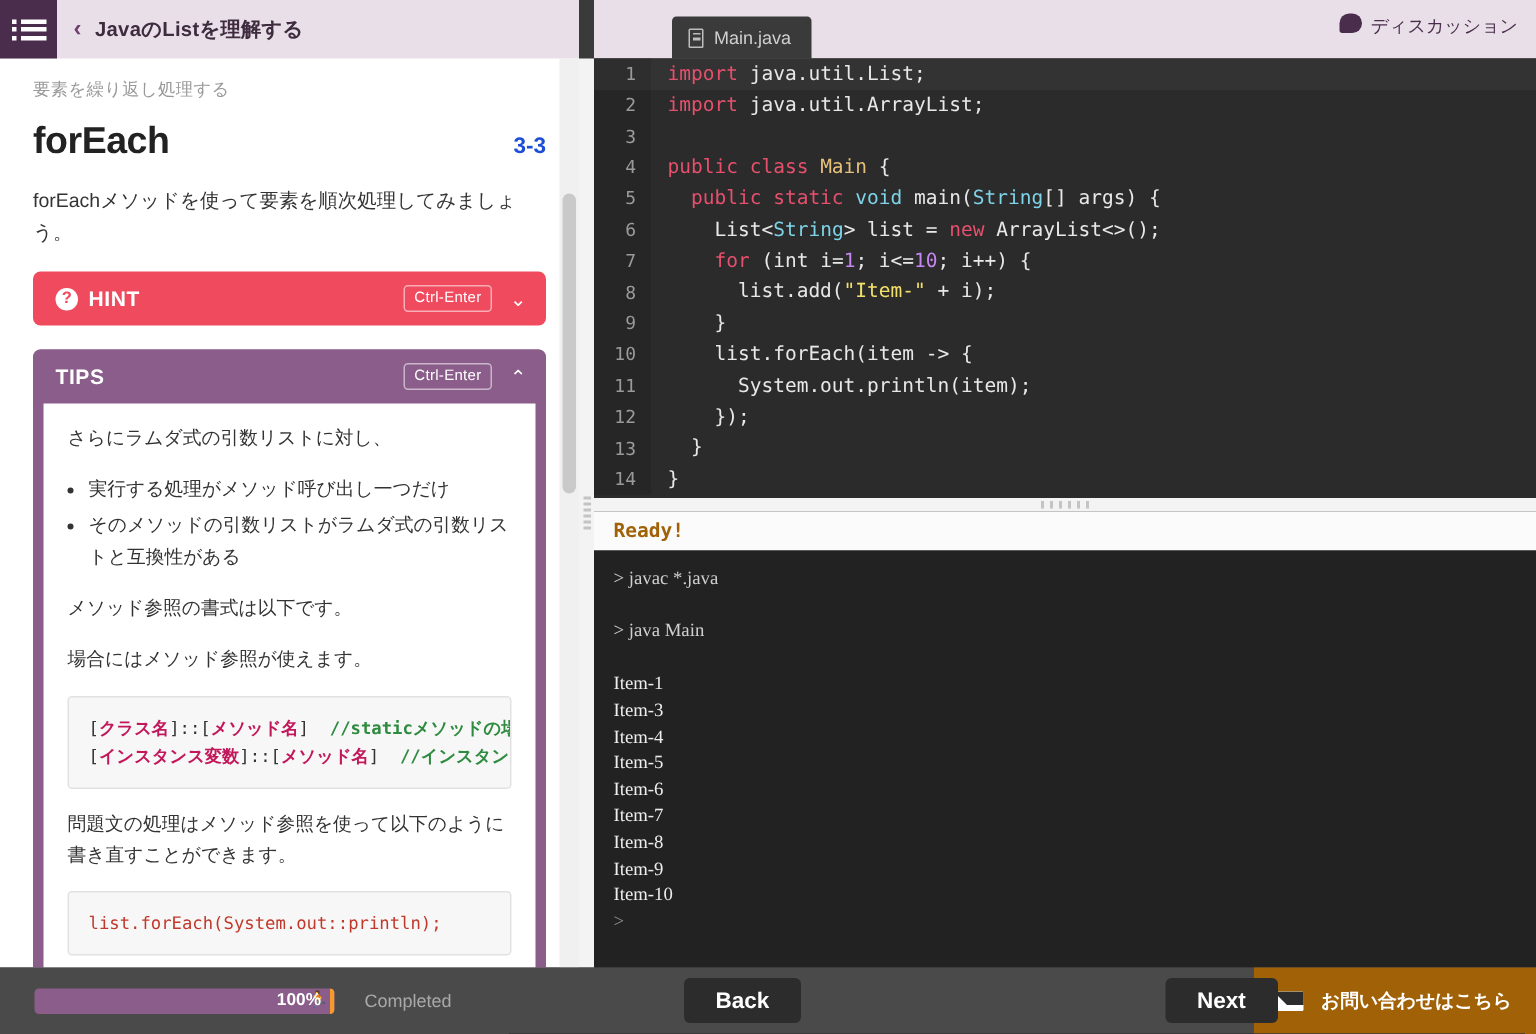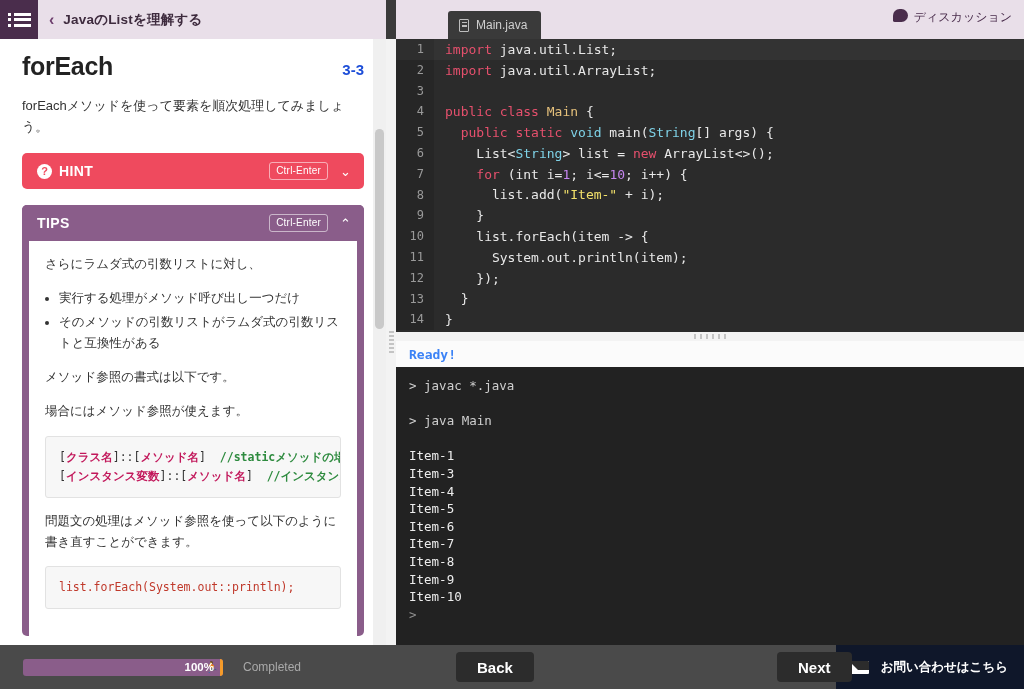--- a/index.html
+++ b/index.html
@@ -178,29 +178,29 @@
     cursor: row-resize;
   }
   .grip-h { display: flex; }
   .grip-h i { width: 2px; height: 5px; background: #c4c4c4; margin: 0 2px; }
 
   #status-bar {
     height: 26px; background: #fbfbfb; display: flex; align-items: center;
     padding-left: 13px;
   }
   #status-text {
-    color: #3b82f6; font-weight: bold; font-size: 13px;
+    color: #a16207; font-weight: bold; font-size: 13px;
     font-family: "DejaVu Sans Mono", monospace;
   }
   #terminal {
     height: 278px; background: #222222; padding: 10px 0 0 13px;
     font-family: "DejaVu Sans Mono", monospace; font-size: 12.5px;
     color: #ededed; overflow: hidden;
   }
-  .term-line { line-height: 17.6px; white-space: pre; }
+  .term-line { line-height: 17.6px; white-space: pre; font-family: Liberation Serif, serif; }
   .term-line.cmd { color: #cfcfcf; }
   .term-line.blank { height: 17.6px; }
   .term-prompt { color: #8e8e8e; }
 
   
   #editor-scroll {
     position: absolute; right: 0; top: 0; width: 8px; height: 293px;
     background: transparent;
   }
 
@@ -232,21 +232,21 @@
   .nav-btn {
     background: #2c2c2c; color: #fff; font-weight: bold; font-size: 15px;
     border: none; border-radius: 4px; height: 30px; padding: 0 21px;
     cursor: pointer; font-family: "Liberation Sans", sans-serif;
     position: relative; z-index: 2;
   }
   #back-button { position: absolute; left: 456px; }
   #next-button { position: absolute; left: 777px; }
   #contact-widget {
     position: absolute; right: 0; top: 0; height: 44px;
-    background: #0f172a; display: flex; align-items: center;
+    background: #a16207; display: flex; align-items: center;
     padding: 0 16px 0 14px; cursor: pointer;
   }
   .mail-icon {
     width: 19px; height: 13px; background: #fff; border-radius: 1px;
     margin-right: 12px; position: relative; flex: none; overflow: hidden;
   }
   .mail-icon::after {
     content: ""; position: absolute; left: 1px; top: 0px;
     width: 13px; height: 13px; border-top: 9px solid #2c2c2c;
     border-left: 9px solid transparent; border-right: 9px solid transparent;
@@ -276,20 +276,21 @@
               <i class="dot"></i>
               <i class="line"></i>
             </span>
         </span>
       </div>
       <span id="back-chevron">‹</span>
       <span id="lesson-title">JavaのListを理解する</span>
     </div>
 
     <div id="left-body">
+      <div id="section-label">要素を繰り返し処理する</div>
 
       <div id="title-row">
         <span id="page-title">forEach</span>
         <span id="page-number">3-3</span>
       </div>
 
       <div id="description">forEachメソッドを使って要素を順次処理してみましょう。</div>
 
       <div id="hint-box" class="accordion">
         <div class="acc-head">

